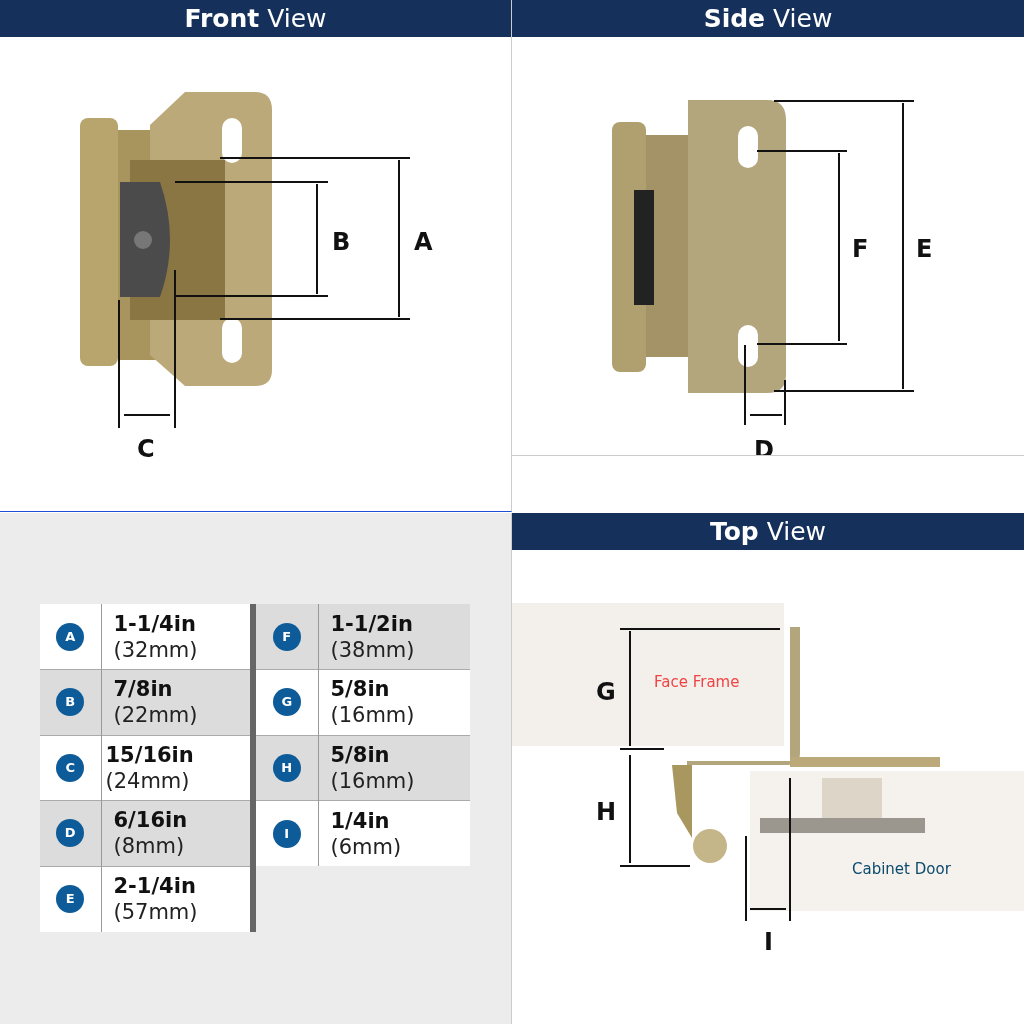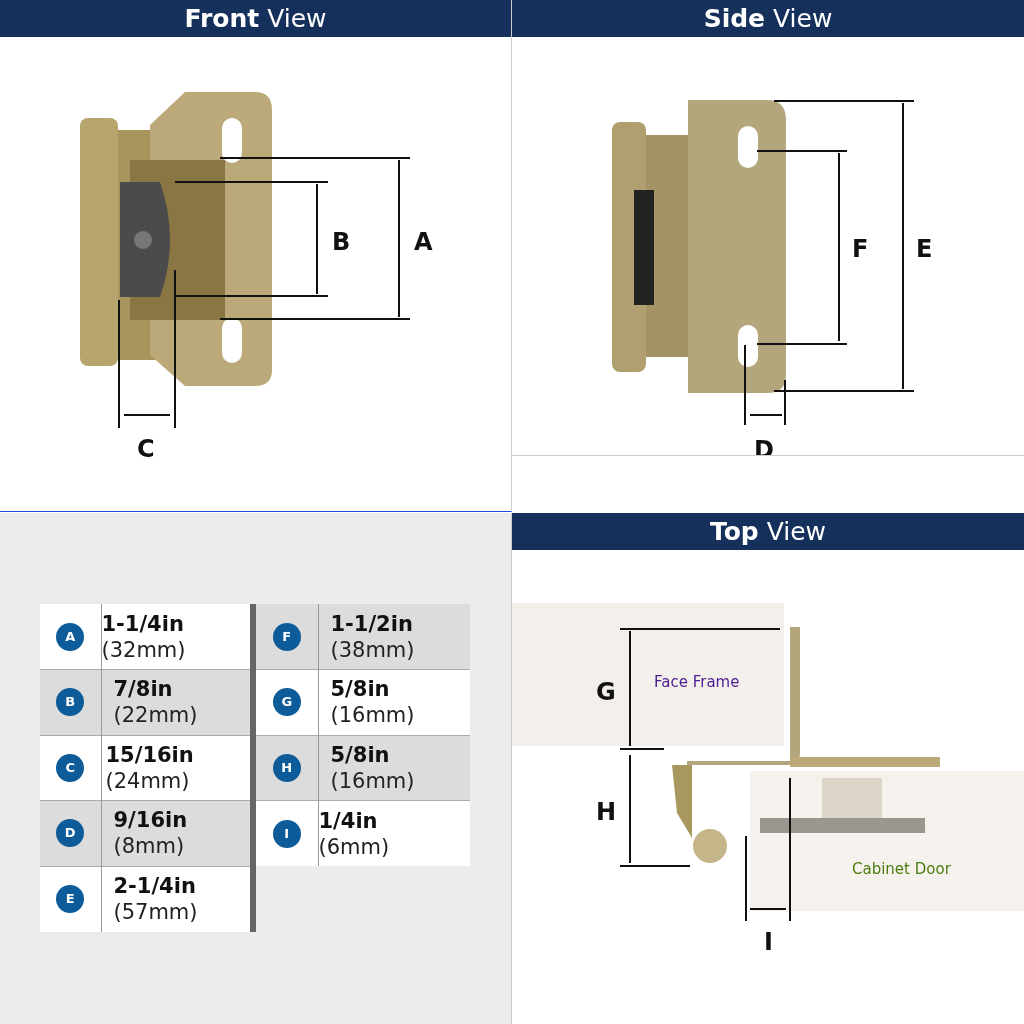--- a/index.html
+++ b/index.html
@@ -69,21 +69,21 @@
   <div class="lbl" style="left:242px;top:436px">D</div>
 </div>
 
 <div class="panel" style="left:0;top:513px;width:512px;height:511px;background:#ececec;border-right:1px solid #ccc">
   <table class="spec" style="left:40px;top:91px;width:210px">
     <tbody>
         <tr style="background:#fff">
           <td style="width:61px;border-right:1px solid #999">
             <div class="badge">A</div>
           </td>
-          <td style="">
+          <td style="padding-left:12px">
             <div class="val1">1-1/4in</div>
             <div class="val2">(32mm)</div>
           </td>
         </tr>
     <tr style="background:#dcdcdc;border-top:1px solid #aaa">
           <td style="border-right:1px solid #999">
             <div class="badge">B</div>
           </td>
           <td style="padding-left:12px">
             <div class="val1">7/8in</div>
@@ -97,21 +97,21 @@
           <td style="padding-left:4px">
             <div class="val1">15/16in</div>
             <div class="val2">(24mm)</div>
           </td>
         </tr>
     <tr style="background:#dcdcdc;border-top:1px solid #aaa">
           <td style="border-right:1px solid #999">
             <div class="badge">D</div>
           </td>
           <td style="padding-left:12px">
-            <div class="val1">9/16in</div>
+            <div class="val1">6/16in</div>
             <div class="val2">(8mm)</div>
           </td>
         </tr>
     <tr style="background:#fff;border-top:1px solid #aaa">
           <td style="border-right:1px solid #999">
             <div class="badge">E</div>
           </td>
           <td style="padding-left:12px">
             <div class="val1">2-1/4in</div>
             <div class="val2">(57mm)</div>
@@ -146,35 +146,35 @@
           </td>
           <td style="padding-left:12px">
             <div class="val1">5/8in</div>
             <div class="val2">(16mm)</div>
           </td>
         </tr>
     <tr style="background:#fff;border-top:1px solid #aaa">
           <td style="border-right:1px solid #999">
             <div class="badge">I</div>
           </td>
-          <td style="">
+          <td style="padding-left:12px">
             <div class="val1">1/4in</div>
             <div class="val2">(6mm)</div>
           </td>
         </tr>
   </tbody>
     </table>
 </div>
 
 <div class="panel" style="left:512px;top:513px;width:512px;height:511px">
   <div class="hdr"><b>Top</b> <span class="light">View</span></div>
   <div style="position:absolute;left:0;top:90px;width:272px;height:143px;background:#f3efea"></div>
-  <div style="position:absolute;left:142px;top:160px;font-size:15px;color:#4c1d95;font-family:'DejaVu Sans',sans-serif">Face Frame</div>
+  <div style="position:absolute;left:142px;top:160px;font-size:15px;color:#ef4444;font-family:'DejaVu Sans',sans-serif">Face Frame</div>
   <div style="position:absolute;left:238px;top:258px;width:274px;height:140px;background:#f5f1ec"></div>
-  <div style="position:absolute;left:340px;top:347px;font-size:15px;color:#4d7c0f;font-family:'DejaVu Sans',sans-serif">Cabinet Door</div>
+  <div style="position:absolute;left:340px;top:347px;font-size:15px;color:#0c4a6e;font-family:'DejaVu Sans',sans-serif">Cabinet Door</div>
   <svg width="512" height="511" style="position:absolute;left:0;top:0">
     <path d="M278 114 L288 114 L288 240 Q288 252 276 252 L175 252 L175 248 L278 248 Z" fill="#b3a57c"></path>
     <rect x="278" y="244" width="150" height="10" fill="#bba97a"></rect>
     <path d="M160 252 L180 252 L180 325 L165 300 Z" fill="#a8975f"></path>
     <circle cx="198" cy="333" r="17" fill="#c5b689"></circle>
     <rect x="310" y="265" width="60" height="45" fill="#ddd6c8"></rect>
     <rect x="248" y="305" width="165" height="15" fill="#9c978e"></rect>
   </svg>
   <div class="line" style="left:108px;top:628px;margin-top:-513px;width:160px;height:2px"></div>
   <div class="line" style="left:117px;top:118px;width:2px;height:115px"></div>

